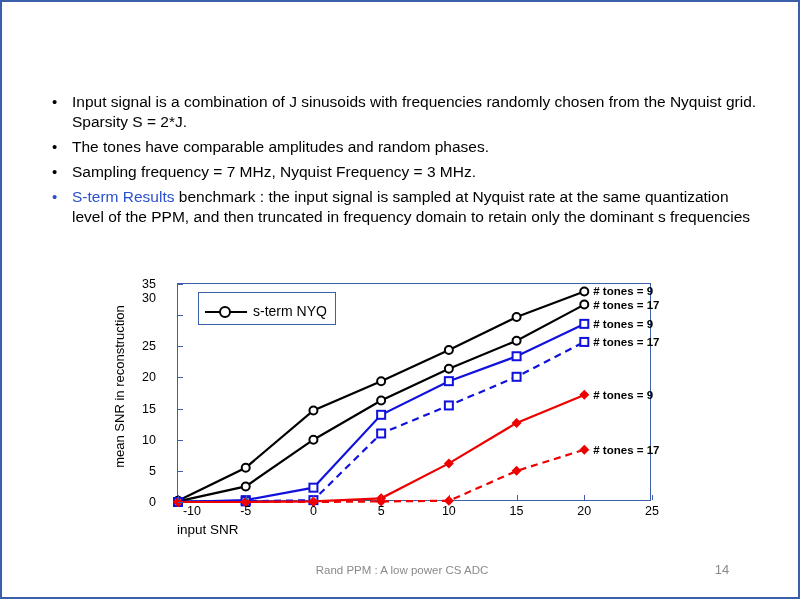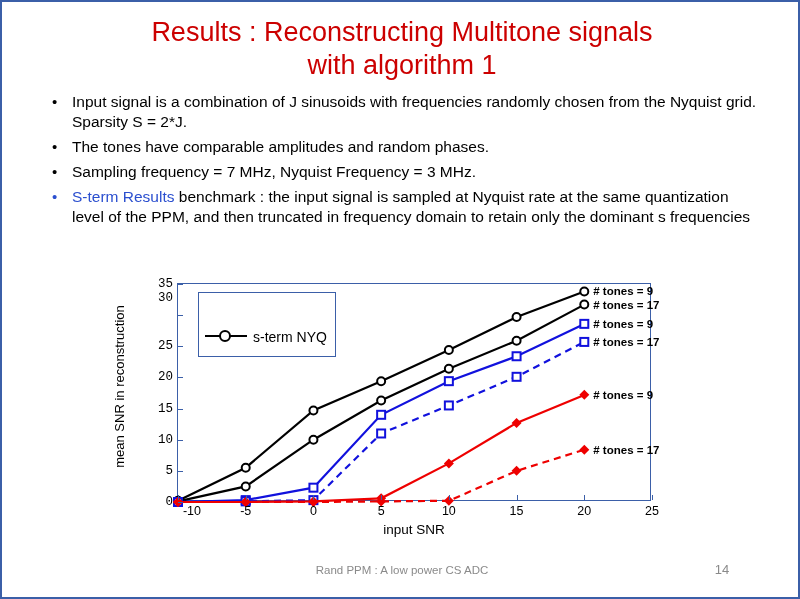--- a/index.html
+++ b/index.html
@@ -91,33 +91,32 @@
     transform: rotate(-90deg);
     white-space: nowrap;
     font-size: 13px;
     color: #000;
   }
   .xlabel {
     position: absolute;
     left: 62px;
     width: 474px;
     top: 245px;
-    text-align: center;
+    text-align: left;
     font-size: 13.5px;
     color: #000;
   }
   .ytick {
     position: absolute;
     right: 100%;
-    margin-right: 5px;
+    margin-right: 22px;
     transform: translateY(-50%);
     font-size: 12.5px;
     color: #000;
     white-space: nowrap;
-    font-family: Liberation Mono, monospace;
   }
   .ytickmark {
     position: absolute;
     left: 0;
     width: 5px;
     height: 1px;
     background: #3b5fa8;
   }
   .xtick {
     position: absolute;
@@ -147,25 +146,24 @@
     position: absolute;
     left: 20px;
     top: 8px;
     border: 1.2px solid #3b5fa8;
     background: #fff;
     padding: 4px 8px 5px 6px;
     box-sizing: border-box;
   }
   .legend-row {
     display: flex;
-    align-items: flex-start;
+    align-items: flex-end;
     height: 22px;
     font-size: 14px;
     color: #000;
-    margin-top: 32px;
   }
   .legend-line {
     position: relative;
     width: 42px;
     height: 14px;
     margin-right: 6px;
     flex: 0 0 42px;
   }
   .legend-line .ln {
     position: absolute;
@@ -205,24 +203,20 @@
     font-size: 13px;
     color: #8a8a8a;
   }
   svg.series { position: absolute; left: 0; top: 0; overflow: visible; }
 </style>
 </head>
 <body>
 
 <div id="slide">
 
-  <div class="title">
-    <div>Results : Reconstructing Multitone signals</div>
-    <div>with algorithm 1</div>
-  </div>
 
   <div class="bullets">
     <div class="bullet">
       <span class="dot">•</span>
       <span class="btext">Input signal is a combination of J sinusoids with frequencies randomly chosen from the Nyquist grid.  Sparsity S = 2*J.</span>
     </div>
     <div class="bullet">
       <span class="dot">•</span>
       <span class="btext">The tones have comparable amplitudes and random phases.</span>
     </div>

